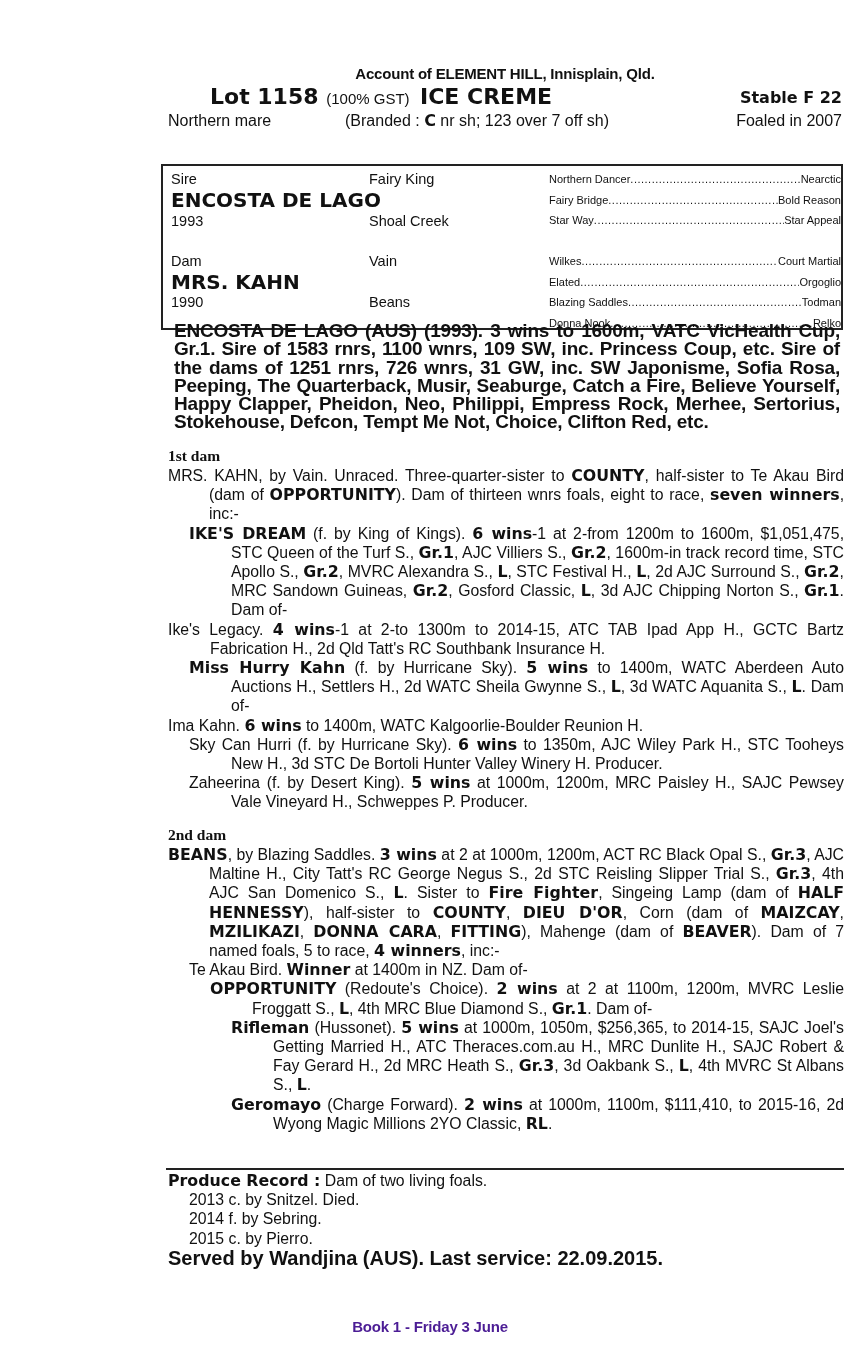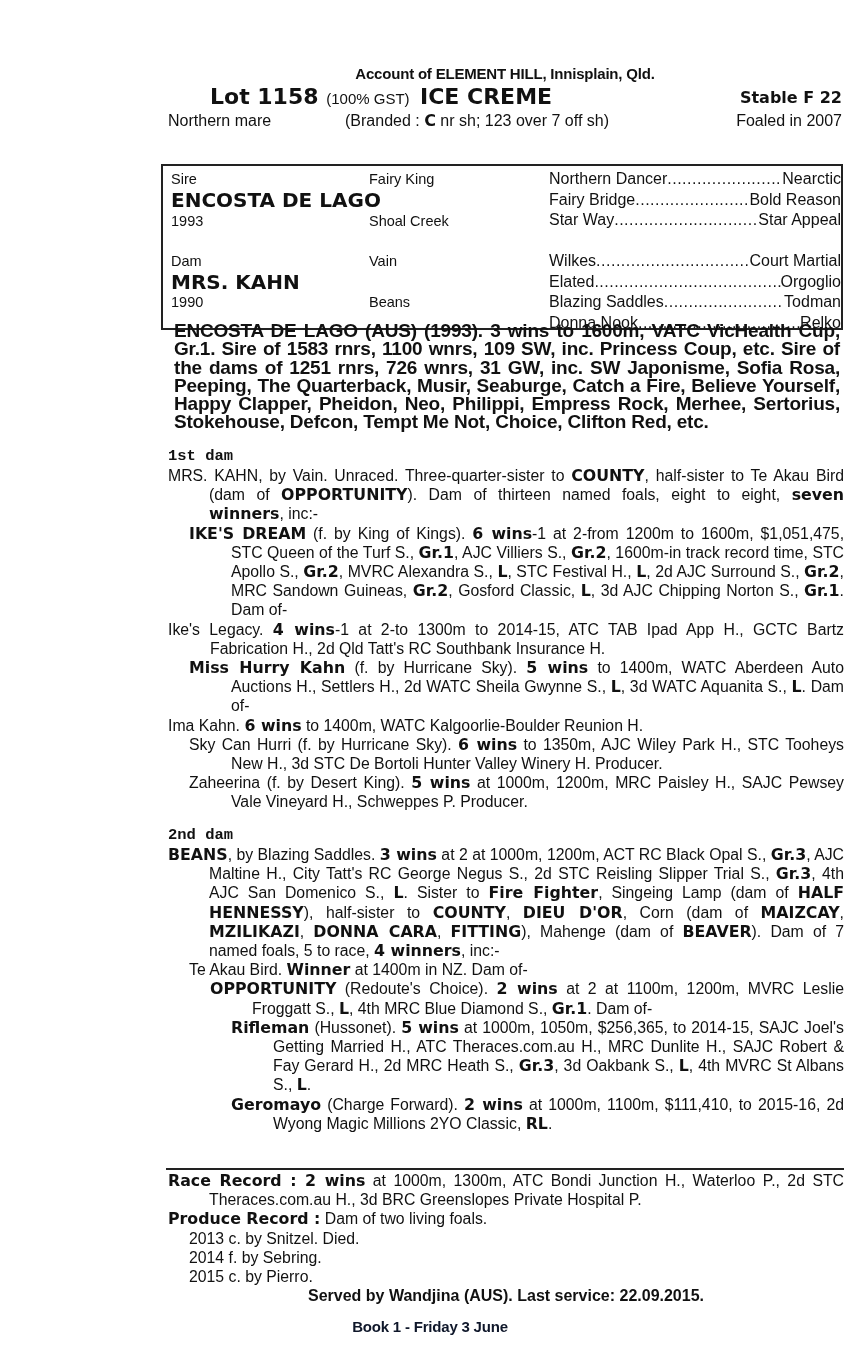--- a/index.html
+++ b/index.html
@@ -12,36 +12,36 @@
   .horse { position:absolute; left:252px; top:0; font-family:"DejaVu Sans", sans-serif; font-weight:bold; font-size:22px; line-height:26px; }
   .stable { position:absolute; right:0; top:2px; font-family:"DejaVu Sans", sans-serif; font-weight:bold; font-size:16px; line-height:24px;margin-left:12px; }
   .descrow { position:relative; height:22px; font-size:16px; line-height:22px; }
   .desc-left { position:absolute; left:0; }
   .desc-mid { position:absolute; left:177px; }
   .desc-right { position:absolute; right:0; }
   .brandc { font-family:"DejaVu Sans", sans-serif; font-weight:bold; }
   .pedbox { position:absolute; left:161px; top:164px; width:682px; height:166px; border:2px solid #222; box-sizing:border-box; }
   .ped-cell { position:absolute; font-size:14.5px; line-height:20px; white-space:nowrap; }
   .ped-big { font-family:"DejaVu Sans", sans-serif; font-weight:bold; font-size:20px; line-height:20px; }
-  .ped-row4 { position:absolute; left:386px; width:292px; font-size:16px; line-height:20.4px; display:flex; white-space:nowrap; }
+  .ped-row4 { position:absolute; left:386px; width:292px; font-size:11px; line-height:20.4px; display:flex; white-space:nowrap; }
   .ped-row4 .dots { flex:1; overflow:hidden; }
   .ped-row4 .dots::before { content:"..............................................................................................."; letter-spacing:0.5px; }
   .sirebio { position:absolute; left:174px; top:322px; width:666px; font-weight:bold; font-size:19px; line-height:18.3px; text-align:justify; letter-spacing:-0.2px; }
   .sec { position:absolute; left:168px; width:676px; font-size:15.8px; line-height:19.2px; }
-  .h { font-family:Liberation Mono, monospace; font-weight:bold; font-size:15.5px; line-height:20px; }
+  .h { font-family:Liberation Serif, serif; font-weight:bold; font-size:15.5px; line-height:20px; }
   .b { font-family:"DejaVu Sans", sans-serif; font-weight:bold; }
   p { margin:0; text-align:justify; }
   .hang0 { padding-left:41px; text-indent:-41px; }
   .hang1 { margin-left:21px; padding-left:42px; text-indent:-42px; }
   .hang1b { padding-left:42px; text-indent:-42px; }
   .hang2 { margin-left:42px; padding-left:42px; text-indent:-42px; }
   .hang3 { margin-left:63px; padding-left:42px; text-indent:-42px; }
   .divider { position:absolute; left:166px; top:1168px; width:678px; height:2px; background:#222; }
-  .served { text-align:center; font-weight:bold; font-size:16px; line-height:20px; }
-  .footer { position:absolute; top:1318px; left:0; width:860px; text-align:center; color:#0f172a; font-weight:bold; font-size:15px; letter-spacing:-0.2px; }
+  .served { font-weight:bold; font-size:20px; line-height:20px; }
+  .footer { position:absolute; top:1318px; left:0; width:860px; text-align:center; color:#4c1d95; font-weight:bold; font-size:15px; letter-spacing:-0.2px; }
 </style>
 </head>
 <body>
 
 <div class="page">
   <div class="account">Account of ELEMENT HILL, Innisplain, Qld.</div>
   <div class="lotrow">
     <span class="lot"><span>Lot 1158</span> <span class="gst">(100% GST)</span></span>
     <span class="horse">ICE CREME</span>
     <span class="stable">Stable F 22</span>
@@ -99,42 +99,41 @@
       <span>Donna Nook</span>
       <span class="dots"></span>
       <span>Relko</span>
     </div>
 </div>
 
 <div class="sirebio">ENCOSTA DE LAGO (AUS) (1993). 3 wins to 1600m, VATC VicHealth Cup, Gr.1. Sire of 1583 rnrs, 1100 wnrs, 109 SW, inc. Princess Coup, etc. Sire of the dams of 1251 rnrs, 726 wnrs, 31 GW, inc. SW Japonisme, Sofia Rosa, Peeping, The Quarterback, Musir, Seaburge, Catch a Fire, Believe Yourself, Happy Clapper, Pheidon, Neo, Philippi, Empress Rock, Merhee, Sertorius, Stokehouse, Defcon, Tempt Me Not, Choice, Clifton Red, etc.</div>
 
 <div class="sec" style="top:446px">
   <div class="h">1st dam</div>
-  <p class="hang0 runs"><span>MRS. KAHN, by Vain. Unraced. Three-quarter-sister to </span><span class="b">COUNTY</span><span>, half-sister to Te Akau Bird (dam of </span><span class="b">OPPORTUNITY</span><span>). Dam of thirteen named foals, eight to eight, </span><span class="b">seven winners</span><span>, inc:-</span></p>
+  <p class="hang0 runs"><span>MRS. KAHN, by Vain. Unraced. Three-quarter-sister to </span><span class="b">COUNTY</span><span>, half-sister to Te Akau Bird (dam of </span><span class="b">OPPORTUNITY</span><span>). Dam of thirteen wnrs foals, eight to race, </span><span class="b">seven winners</span><span>, inc:-</span></p>
   <p class="hang1 runs"><span class="b">IKE'S DREAM</span><span> (f. by King of Kings). </span><span class="b">6 wins</span><span>-1 at 2-from 1200m to 1600m, $1,051,475, STC Queen of the Turf S., </span><span class="b">Gr.1</span><span>, AJC Villiers S., </span><span class="b">Gr.2</span><span>, 1600m-in track record time, STC Apollo S., </span><span class="b">Gr.2</span><span>, MVRC Alexandra S., </span><span class="b">L</span><span>, STC Festival H., </span><span class="b">L</span><span>, 2d AJC Surround S., </span><span class="b">Gr.2</span><span>, MRC Sandown Guineas, </span><span class="b">Gr.2</span><span>, Gosford Classic, </span><span class="b">L</span><span>, 3d AJC Chipping Norton S., </span><span class="b">Gr.1</span><span>. Dam of-</span></p>
   <p class="hang1b runs"><span>Ike's Legacy. </span><span class="b">4 wins</span><span>-1 at 2-to 1300m to 2014-15, ATC TAB Ipad App H., GCTC Bartz Fabrication H., 2d Qld Tatt's RC Southbank Insurance H.</span></p>
   <p class="hang1 runs"><span class="b">Miss Hurry Kahn</span><span> (f. by Hurricane Sky). </span><span class="b">5 wins</span><span> to 1400m, WATC Aberdeen Auto Auctions H., Settlers H., 2d WATC Sheila Gwynne S., </span><span class="b">L</span><span>, 3d WATC Aquanita S., </span><span class="b">L</span><span>. Dam of-</span></p>
   <p class="hang1b runs"><span>Ima Kahn. </span><span class="b">6 wins</span><span> to 1400m, WATC Kalgoorlie-Boulder Reunion H.</span></p>
   <p class="hang1 runs"><span>Sky Can Hurri (f. by Hurricane Sky). </span><span class="b">6 wins</span><span> to 1350m, AJC Wiley Park H., STC Tooheys New H., 3d STC De Bortoli Hunter Valley Winery H. Producer.</span></p>
   <p class="hang1 runs"><span>Zaheerina (f. by Desert King). </span><span class="b">5 wins</span><span> at 1000m, 1200m, MRC Paisley H., SAJC Pewsey Vale Vineyard H., Schweppes P. Producer.</span></p>
 </div>
 
 <div class="sec" style="top:825px">
   <div class="h">2nd dam</div>
   <p class="hang0 runs"><span class="b">BEANS</span><span>, by Blazing Saddles. </span><span class="b">3 wins</span><span> at 2 at 1000m, 1200m, ACT RC Black Opal S., </span><span class="b">Gr.3</span><span>, AJC Maltine H., City Tatt's RC George Negus S., 2d STC Reisling Slipper Trial S., </span><span class="b">Gr.3</span><span>, 4th AJC San Domenico S., </span><span class="b">L</span><span>. Sister to </span><span class="b">Fire Fighter</span><span>, Singeing Lamp (dam of </span><span class="b">HALF HENNESSY</span><span>), half-sister to </span><span class="b">COUNTY</span><span>, </span><span class="b">DIEU D'OR</span><span>, Corn (dam of </span><span class="b">MAIZCAY</span><span>, </span><span class="b">MZILIKAZI</span><span>, </span><span class="b">DONNA CARA</span><span>, </span><span class="b">FITTING</span><span>), Mahenge (dam of </span><span class="b">BEAVER</span><span>). Dam of 7 named foals, 5 to race, </span><span class="b">4 winners</span><span>, inc:-</span></p>
   <p class="hang1 runs"><span>Te Akau Bird. </span><span class="b">Winner</span><span> at 1400m in NZ. Dam of-</span></p>
   <p class="hang2 runs"><span class="b">OPPORTUNITY</span><span> (Redoute's Choice). </span><span class="b">2 wins</span><span> at 2 at 1100m, 1200m, MVRC Leslie Froggatt S., </span><span class="b">L</span><span>, 4th MRC Blue Diamond S., </span><span class="b">Gr.1</span><span>. Dam of-</span></p>
   <p class="hang3 runs"><span class="b">Rifleman</span><span> (Hussonet). </span><span class="b">5 wins</span><span> at 1000m, 1050m, $256,365, to 2014-15, SAJC Joel's Getting Married H., ATC Theraces.com.au H., MRC Dunlite H., SAJC Robert &amp; Fay Gerard H., 2d MRC Heath S., </span><span class="b">Gr.3</span><span>, 3d Oakbank S., </span><span class="b">L</span><span>, 4th MVRC St Albans S., </span><span class="b">L</span><span>.</span></p>
   <p class="hang3 runs"><span class="b">Geromayo</span><span> (Charge Forward). </span><span class="b">2 wins</span><span> at 1000m, 1100m, $111,410, to 2015-16, 2d Wyong Magic Millions 2YO Classic, </span><span class="b">RL</span><span>.</span></p>
 </div>
 
 <div class="divider"></div>
 
 <div class="sec" style="top:1171px">
-  <p class="hang0"><span class="b">Race Record : 2 wins</span><span> at 1000m, 1300m, ATC Bondi Junction H., Waterloo P., 2d STC Theraces.com.au H., 3d BRC Greenslopes Private Hospital P.</span></p>
   <p><span class="b">Produce Record :</span><span> Dam of two living foals.</span></p>
   <div style="padding-left:21px">
     <div>2013 c. by Snitzel. Died.</div>
     <div>2014 f. by Sebring.</div>
     <div>2015 c. by Pierro.</div>
   </div>
   <div class="served">Served by Wandjina (AUS). Last service: 22.09.2015.</div>
 </div>
 
 <div class="footer">Book 1 - Friday 3 June</div>

